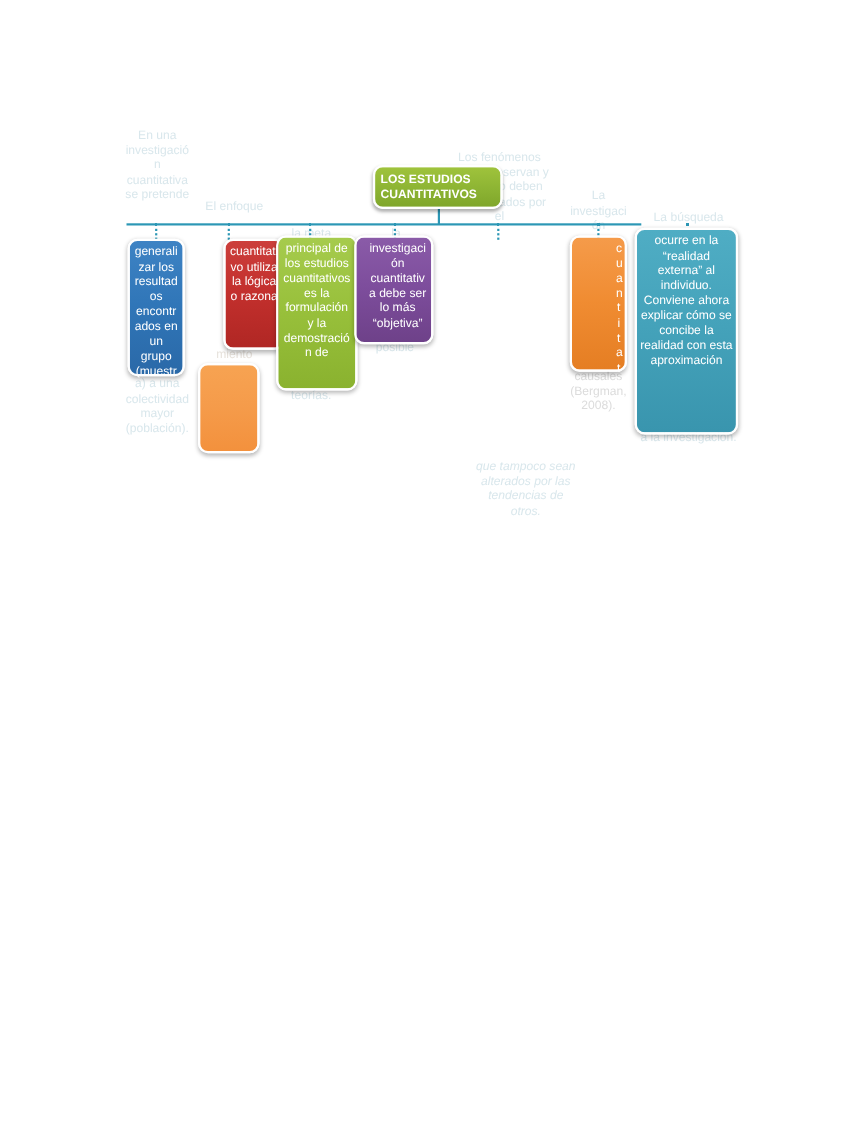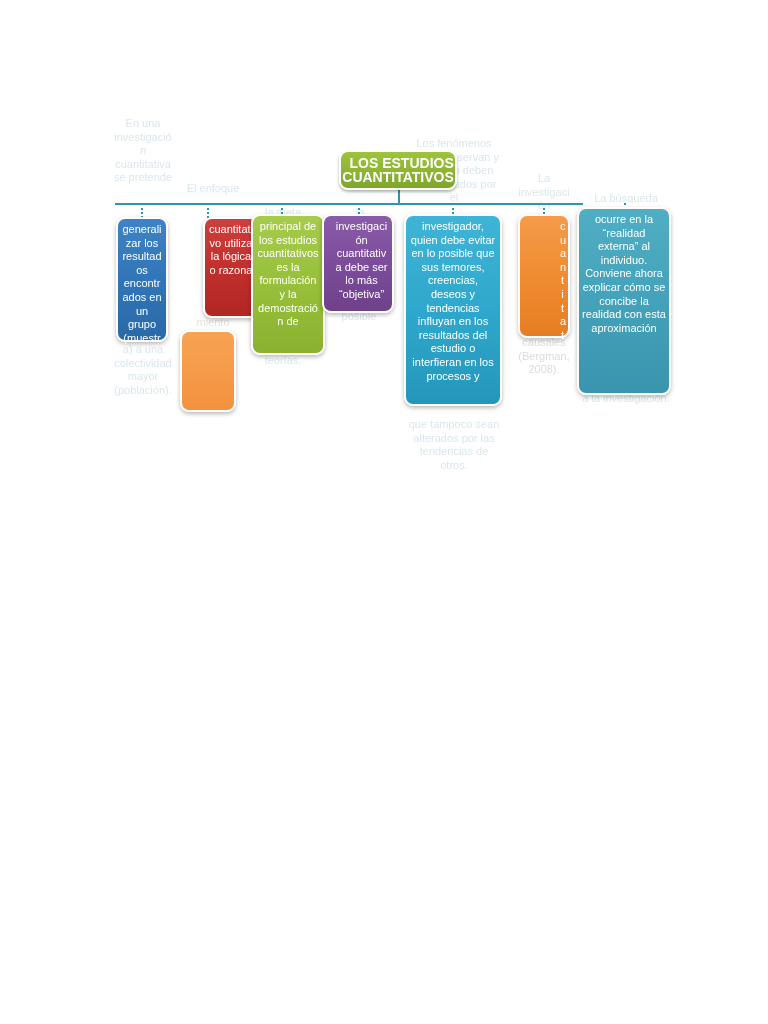--- a/index.html
+++ b/index.html
@@ -42,26 +42,26 @@
   
   .title-node {
     position: absolute;
     box-sizing: border-box;
     border-radius: 9px;
     background: linear-gradient(to bottom, #9FC33C 0%, #8DB433 55%, #7FA62B 100%);
     border: 2px solid #ffffff;
     box-shadow: 0 2px 3px rgba(0,0,0,0.30);
     color: #ffffff;
     font-weight: bold;
-    font-size: 14px;
+    font-size: 11px;
     line-height: 14px;
     display: flex;
     align-items: center;
     justify-content: center;
-    text-align: right;
+    text-align: left;
     padding: 3px 5px;
   }
 
   
   .node {
     position: absolute;
     box-sizing: border-box;
     border-radius: 9px;
     border: 2px solid #ffffff;
     box-shadow: 0 2px 4px rgba(0,0,0,0.28);
@@ -122,21 +122,21 @@
     <div class="ghost" style="left:252px; top:206px; width:62px;">la meta</div>
 
     <div class="ghost" style="left:250px; top:354px; width:66px;">teorías.</div>
 
     <div class="ghost" style="left:340px; top:206px; width:40px;">la</div>
 
     <div class="ghost" style="left:326px; top:310px; width:66px;">posible</div>
 
     <div class="ghost" style="left:406px; top:137px; width:96px;">Los fenómenos que se observan y miden no deben ser afectados por el</div>
 
-    <div class="ghost" style="left:406px; top:418px; width:96px;">que tampoco sean alterados por las tendencias de otros.</div>
+    <div class="ghost" style="left:430px; top:418px; width:96px;font-style:italic;">que tampoco sean alterados por las tendencias de otros.</div>
 
     <div class="ghost" style="left:516px; top:172px; width:56px;">La investigación</div>
 
     <div class="ghost ghost-grey" style="left:514px; top:336px; width:60px;">causales (Bergman, 2008).</div>
 
     <div class="ghost" style="left:580px; top:192px; width:92px;">La búsqueda cuantitativa</div>
 
     <div class="ghost" style="left:580px; top:392px; width:92px;">a la investigación.</div>
 
   </div>
@@ -171,23 +171,20 @@
     </div>
 
     <div class="node n-green" style="left:243px; top:214px; width:74px; height:141px;">
       <span class="txt">principal de los estudios cuantitativos es la formulación y la demostración de</span>
     </div>
 
     <div class="node n-purple" style="left:322px; top:214px; width:72px; height:99px;">
       <span class="txt">investigación cuantitativa debe ser lo más “objetiva”</span>
     </div>
 
-    <div class="node n-teal" style="left:404px; top:214px; width:98px; height:192px;">
-      <span class="txt">investigador, quien debe evitar en lo posible que sus temores, creencias, deseos y tendencias influyan en los resultados del estudio o interfieran en los procesos y</span>
-    </div>
 
     <div class="node n-orange" style="left:518px; top:214px; width:52px; height:124px;padding-left:40px;">
       <span class="txt">cuantitativa pretende identificar leyes “universales” y</span>
     </div>
 
     <div class="node n-teal2" style="left:577px; top:207px; width:94px; height:188px;">
       <span class="txt">ocurre en la “realidad externa” al individuo. Conviene ahora explicar cómo se concibe la realidad con esta aproximación</span>
     </div>
 
   </div>

